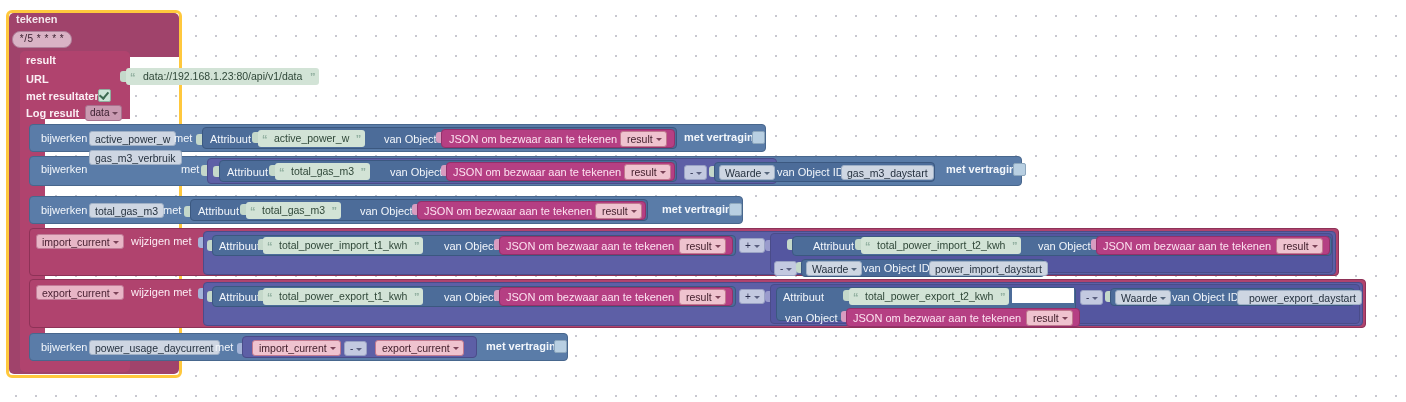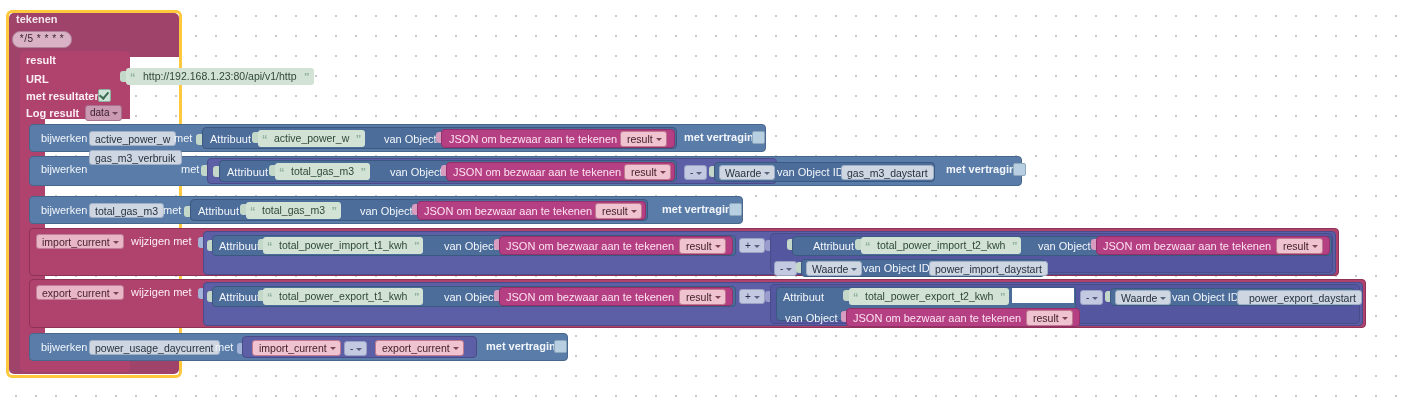--- a/index.html
+++ b/index.html
@@ -202,21 +202,21 @@
 <div class="req-label" id="verzoek-title">result</div>
 <div class="req-label" id="url-label">URL</div>
 <div class="req-label" id="metres-label">met resultaten</div>
 <div class="req-label" id="log-label">Log result</div>
 <div id="chk-results"></div>
 <div id="log-dropdown" class="ddarrow">data</div>
 
 <div id="url-plug"></div>
 <div id="url-value">
   <span class="q q1">“</span>
-  <span>http://192.168.1.23:80/api/v1/http</span>
+  <span>data://192.168.1.23:80/api/v1/data</span>
   <span class="q q2">”</span>
 </div>
 
 <div class="stmt" style="left:29px;top:124px;width:737px;height:28px;"></div>
 <div class="stmt-label" style="left:41px;top:132px;">bijwerken</div>
 <div class="varpill" style="left:89px;top:131px;">active_power_w</div>
 <div class="stmt-label" style="left:174px;top:132px;">met</div>
 <div class="plug" style="left:196px;top:134px;"></div>
 
 <div class="rep-blue" style="left:202px;top:127px;width:475px;height:22px;"></div>

